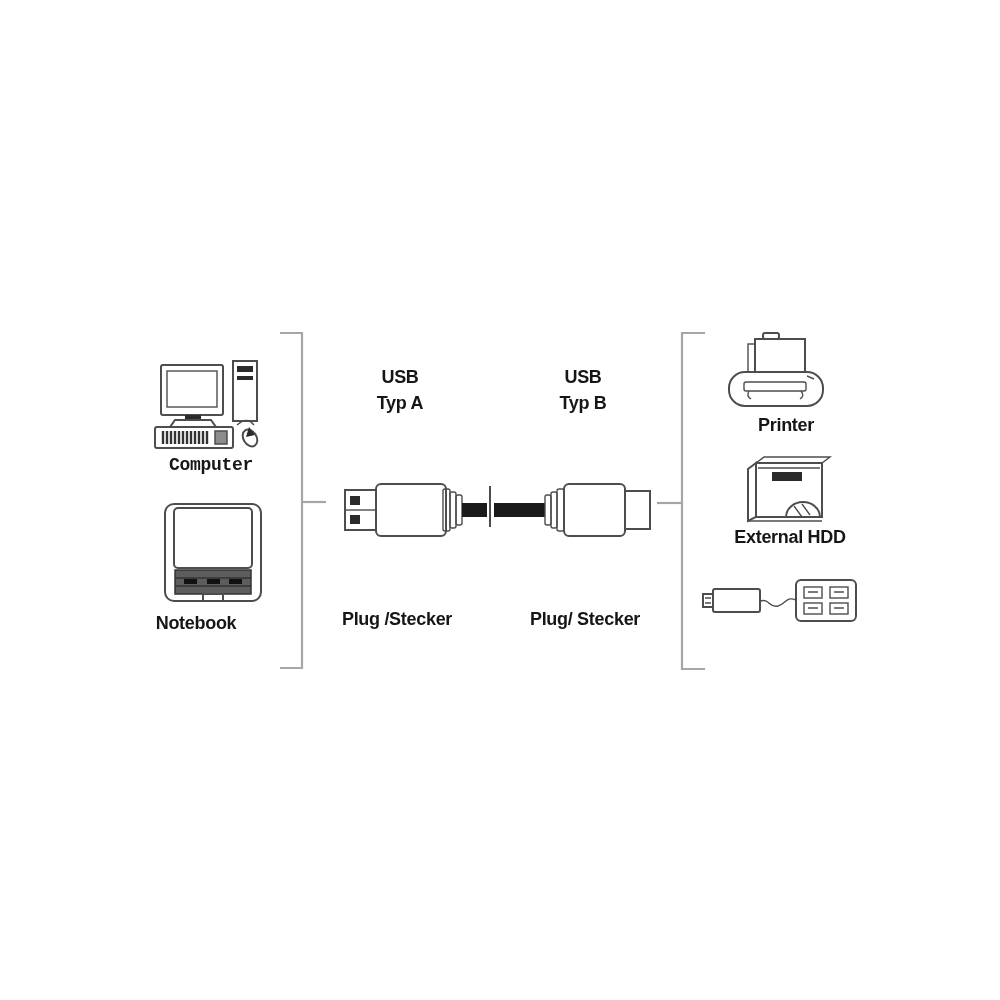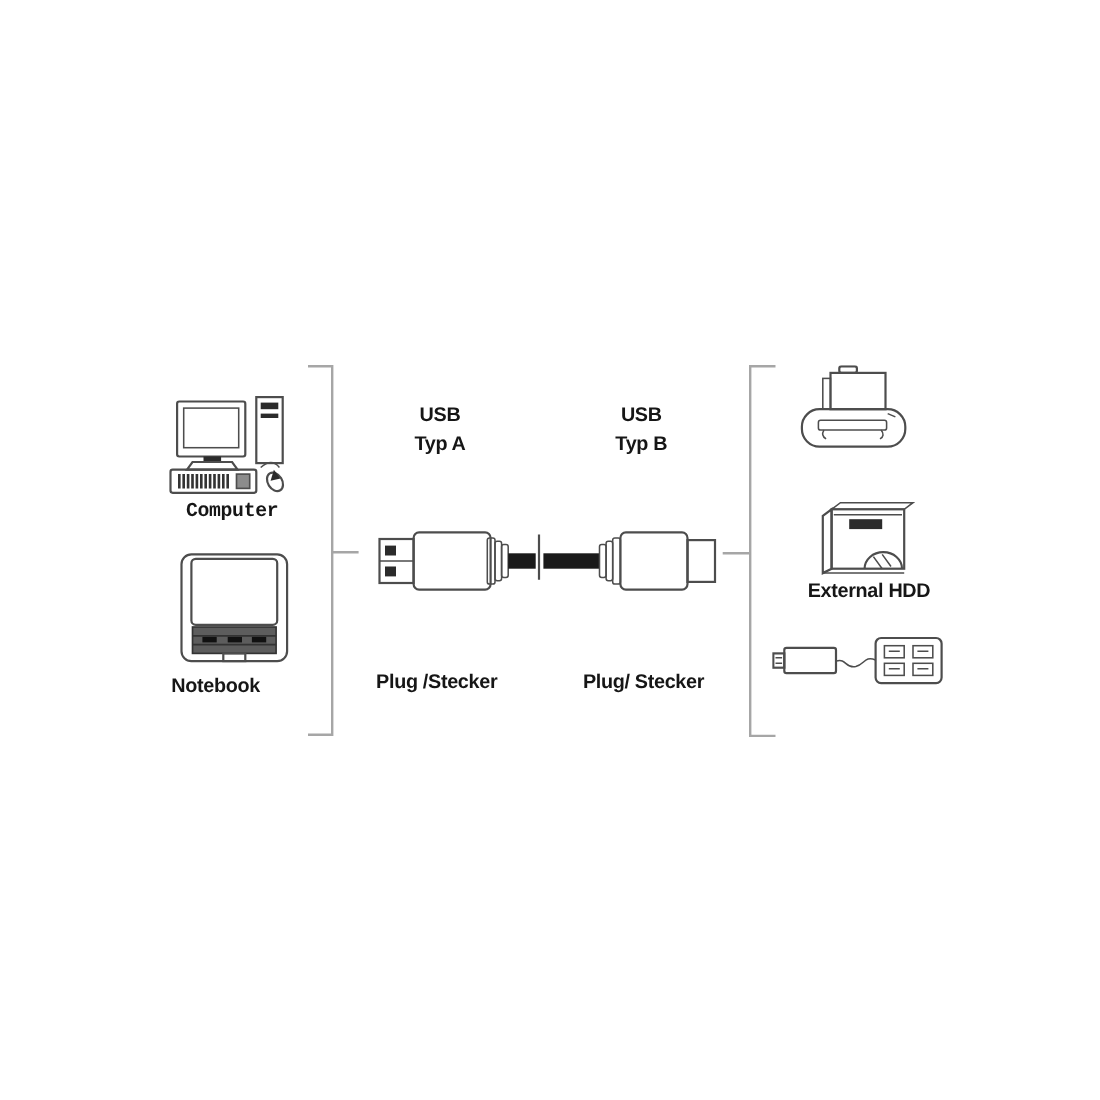--- a/index.html
+++ b/index.html
@@ -116,20 +116,21 @@
       <rect class="stroke" x="36" y="1" width="16" height="6" rx="2"></rect>
       <rect class="stroke" x="28" y="7" width="50" height="33"></rect>
       <rect class="thin" x="21" y="12" width="7" height="28"></rect>
       <rect class="stroke" x="2" y="40" width="94" height="34" rx="16"></rect>
       <rect class="thin" x="17" y="50" width="62" height="9" rx="2"></rect>
       <path class="thin" d="M22,59 q-3,5 2,8"></path>
       <path class="thin" d="M74,59 q4,5 -1,8"></path>
       <path class="thin" d="M80,44 l7,3"></path>
     </svg>
   </div>
+  <div class="abs lbl" style="left:706px;top:412px;width:160px;">Printer</div>
 
   <div class="abs" style="left:736px;top:455px;">
     <svg width="110" height="68" viewBox="0 0 110 68">
       <polygon class="stroke" points="12,14 20,8 20,62 12,66"></polygon>
       <rect class="stroke" x="20" y="8" width="66" height="54"></rect>
       <polygon class="thin" points="20,8 28,2 94,2 86,8"></polygon>
       <path class="thin" d="M22,13 H84"></path>
       <rect class="dark" x="36" y="17" width="30" height="9"></rect>
       <path class="stroke" d="M50,62 A17,15 0 0 1 84,62"></path>
       <path class="thin" d="M58,51 L66,62 M66,49 L74,60"></path>

